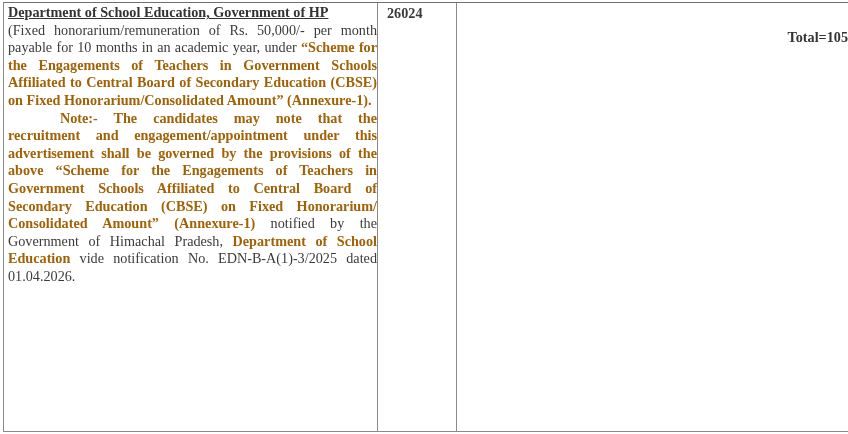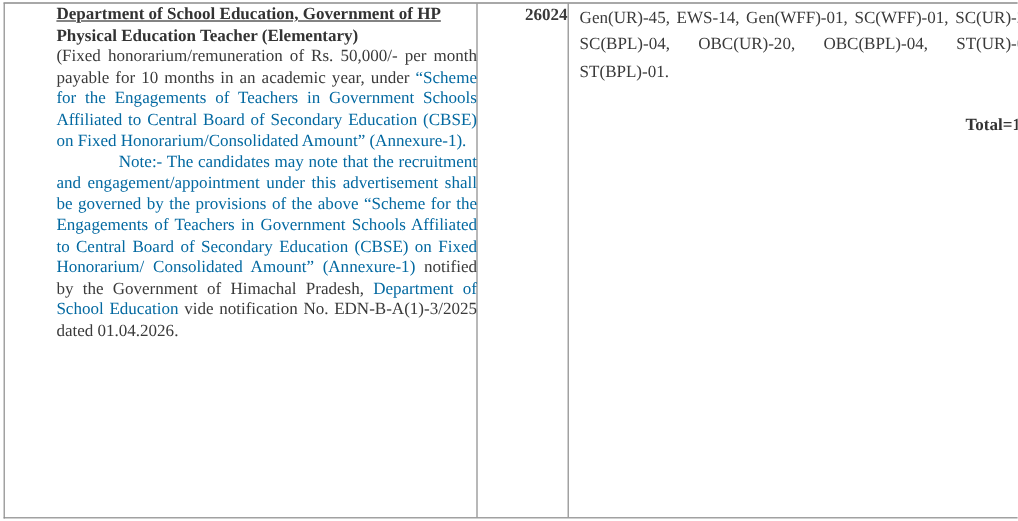--- a/index.html
+++ b/index.html
@@ -27,49 +27,47 @@
     display: flex;
   }
   .col-post {
     width: 374px;
     border-right: 1.5px solid #8a8a8a;
     padding: 1px 0 0 4px;
     box-sizing: border-box;
     font-size: 14.2px;
     line-height: 17.6px;
     text-align: justify;
-    margin-left: 39px;
   }
   .col-code {
     width: 79px;
     border-right: 1.5px solid #8a8a8a;
     padding: 2px 0 0 9px;
     box-sizing: border-box;
     font-size: 14.2px;
     font-weight: bold;
-    text-align: right;
   }
   .col-vacancy {
     flex: 1;
     padding: 1px 0 0 9px;
     box-sizing: border-box;
     font-size: 14.2px;
     line-height: 22.4px;
     width: 390px;
   }
   .dept {
     font-weight: bold;
     text-decoration: underline;
     color: #333;
   }
   .post-title {
     font-weight: bold;
     color: #333;
   }
-  .b { font-weight: normal; color: #0369a1; }
+  .b { font-weight: bold; color: #a16207; }
   .note {
     text-indent: 52px;
   }
   .vac-wrap {
     width: 382px;
     text-align: justify;
   }
   .total {
     font-weight: bold;
     text-align: right;
@@ -78,26 +76,24 @@
     color: #333;
   }
   p { margin: 0; }
 </style>
 </head>
 <body>
 
 <div class="table">
   <div class="col-post">
     <p class="dept">Department of School Education, Government of HP</p>
-    <p class="post-title">Physical Education Teacher (Elementary)</p>
     <p><span>(Fixed honorarium/remuneration of Rs. 50,000/- per month payable for 10 months in an academic year, under </span><span class="b">“Scheme for the Engagements of Teachers in Government Schools Affiliated to Central Board of Secondary Education (CBSE) on Fixed Honorarium/Consolidated Amount” (Annexure-1).</span></p>
     <p class="note"><span class="b">Note:- The candidates may note that the recruitment and engagement/appointment under this advertisement shall be governed by the provisions of the above “Scheme for the Engagements of Teachers in Government Schools Affiliated to Central Board of Secondary Education (CBSE) on Fixed Honorarium/ Consolidated Amount” (Annexure-1)</span><span> notified by the Government of Himachal Pradesh, </span><span class="b">Department of School Education</span><span> vide notification No. EDN-B-A(1)-3/2025 dated 01.04.2026.</span></p>
   </div>
 
   <div class="col-code">
     <span>26024</span>
   </div>
 
   <div class="col-vacancy">
-    <p class="vac-wrap">Gen(UR)-45, EWS-14, Gen(WFF)-01, SC(WFF)-01, SC(UR)-24, SC(BPL)-04, OBC(UR)-20, OBC(BPL)-04, ST(UR)-04, ST(BPL)-01.</p>
     <p class="total">Total=105</p>
   </div>
 </div>
 
 </body></html>

